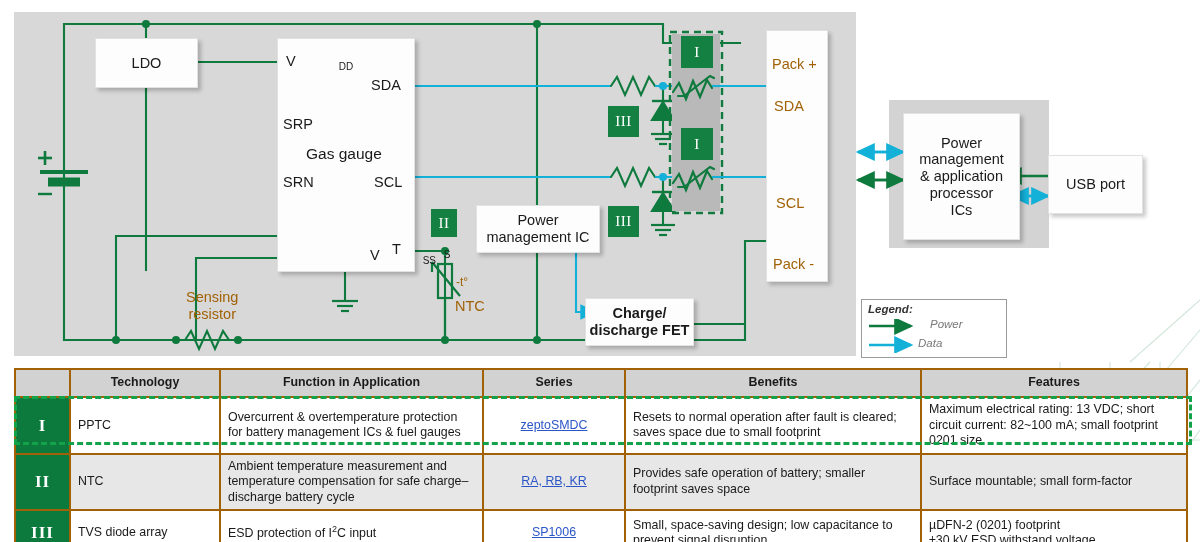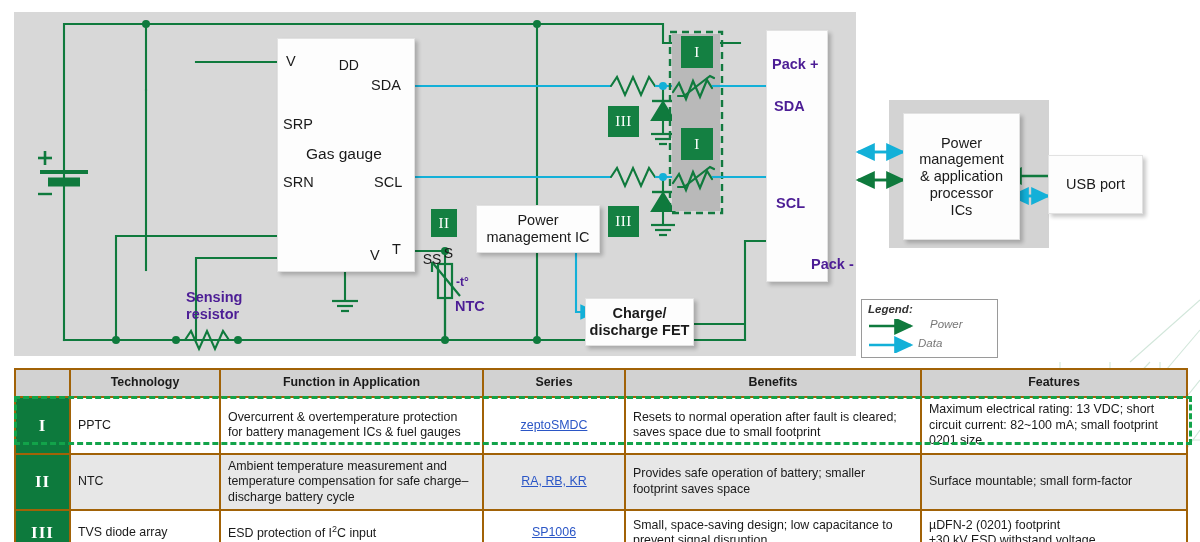--- a/index.html
+++ b/index.html
@@ -21,28 +21,28 @@
   .ic-label{font-size:14.5px;color:#1a1a1a;}
 
   
   .marker{position:absolute;background:#148042;color:#ffffff;
           display:flex;align-items:center;justify-content:center;
           font-family:"Liberation Serif","DejaVu Serif",serif;
           font-size:15px;letter-spacing:.5px;}
 
   
   .pin{position:absolute;font-size:14.5px;color:#1a1a1a;white-space:nowrap;}
-  .pin sub{font-size:14px;padding-left:43px;}
-
-  .free-label{position:absolute;font-size:14.5px;color:#4c1d95;
-              text-align:left;line-height:1.18;white-space:nowrap;font-weight:bold;}
+  .pin sub{font-size:10px;padding-left:43px;}
+
+  .free-label{position:absolute;font-size:14.5px;color:#a16207;
+              text-align:center;line-height:1.18;white-space:nowrap;}
 
   
   #legend{position:absolute;left:861px;top:299px;width:135px;height:57px;
-          background:#ffffff;border:1px solid #9a9a9a;}
+          background:#ffffff;border:1px solid #9a9a9a;padding-left:9px;}
   #legend .lg-title{position:absolute;left:6px;top:3px;font-size:11.5px;
           font-style:italic;font-weight:bold;color:#333;}
   #legend .lg-text{position:absolute;font-size:11.5px;font-style:italic;color:#777;}
 
   
   #tech-table{position:absolute;left:14px;top:368px;width:1172px;z-index:2;
               border-collapse:collapse;table-layout:fixed;
               background:#ffffff;}
   #tech-table th,#tech-table td{border:2px solid #a16207;
               font-size:12.4px;vertical-align:middle;padding:4px 7px;
@@ -238,20 +238,23 @@
     <path d="M858 152 L903 152" stroke="#13b0d8" stroke-width="2.4" fill="none" marker-end="url(#arrC)"></path>
     <path d="M903 180 L858 180" stroke="#0f7a3d" stroke-width="2.4" fill="none" marker-end="url(#arrG)"></path>
     <path d="M858 180 L903 180" stroke="#0f7a3d" stroke-width="2.4" fill="none" marker-end="url(#arrG)"></path>
     <path d="M1048 176 L1005 176" stroke="#0f7a3d" stroke-width="2.4" fill="none" marker-end="url(#arrG)"></path>
     <path d="M1048 196 L1012 196" stroke="#13b0d8" stroke-width="2.4" fill="none" marker-end="url(#arrC)"></path>
     <path d="M1012 196 L1048 196" stroke="#13b0d8" stroke-width="2.4" fill="none" marker-end="url(#arrC)"></path>
   </svg>
 
   <div class="ic-box" style="left:766px;top:30px;width:60px;height:250px;"></div>
 
+  <div class="ic-box" style="left:95px;top:38px;width:101px;height:48px;">
+    <span class="ic-label">LDO</span>
+  </div>
 
   <div class="ic-box" style="left:277px;top:38px;width:136px;height:232px;"></div>
 
   <div class="ic-box" style="left:476px;top:205px;width:122px;height:46px;white-space:pre-line;">
     <span class="ic-label">Power
 management IC</span>
   </div>
 
   <div class="ic-box" style="left:585px;top:298px;width:107px;height:46px;white-space:pre-line;font-weight:bold;">
     <span class="ic-label">Charge/
@@ -281,21 +284,21 @@
   <div class="pin" style="left:330px;top:247px;margin-left:40px;">
     <span>V</span><sub>SS</sub>
   </div>
   <div class="pin" style="left:392px;top:241px;">
     <span>T</span><sub>S</sub>
   </div>
 
   <div class="free-label" style="left:772px;top:56px;">Pack +</div>
   <div class="free-label" style="left:774px;top:98px;">SDA</div>
   <div class="free-label" style="left:776px;top:195px;">SCL</div>
-  <div class="free-label" style="left:811px;top:256px;">Pack -</div>
+  <div class="free-label" style="left:773px;top:256px;">Pack -</div>
   <div class="free-label" style="left:186px;top:289px;white-space:pre-line;">Sensing
 resistor</div>
   <div class="free-label" style="left:455px;top:298px;">NTC</div>
   <div class="free-label" style="left:456px;top:275px;font-size:12px;">-t°</div>
 
   <div class="marker" style="left:681px;top:36px;width:32px;height:32px;">I</div>
   <div class="marker" style="left:681px;top:128px;width:32px;height:32px;">I</div>
   <div class="marker" style="left:431px;top:209px;width:26px;height:28px;">II</div>
   <div class="marker" style="left:608px;top:106px;width:31px;height:31px;">III</div>
   <div class="marker" style="left:608px;top:206px;width:31px;height:31px;">III</div>

